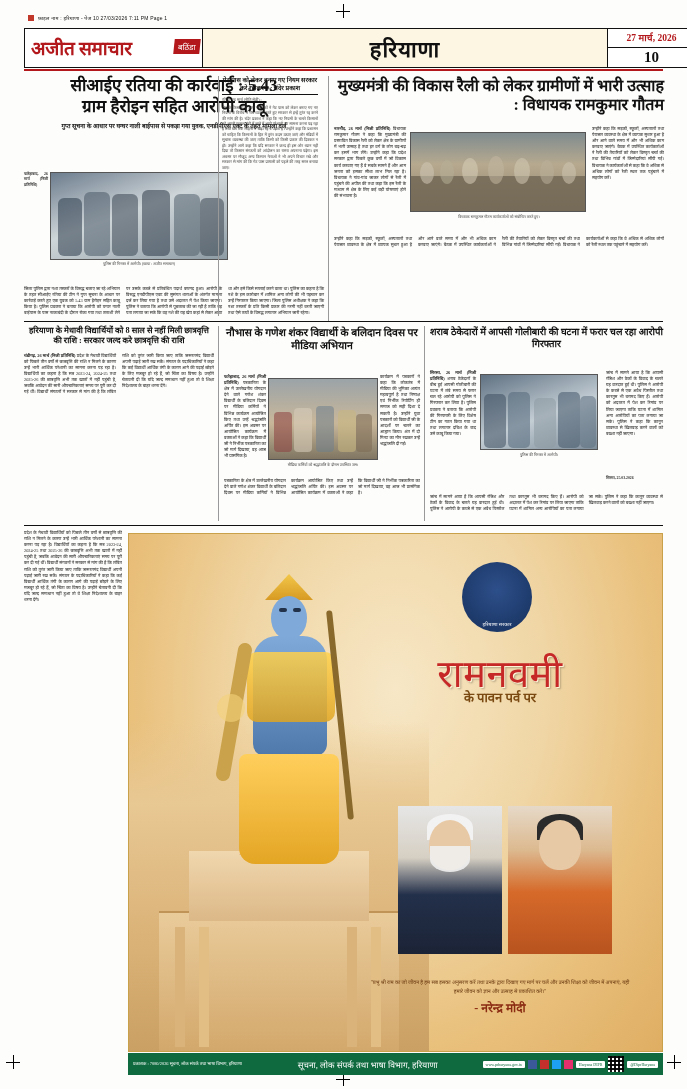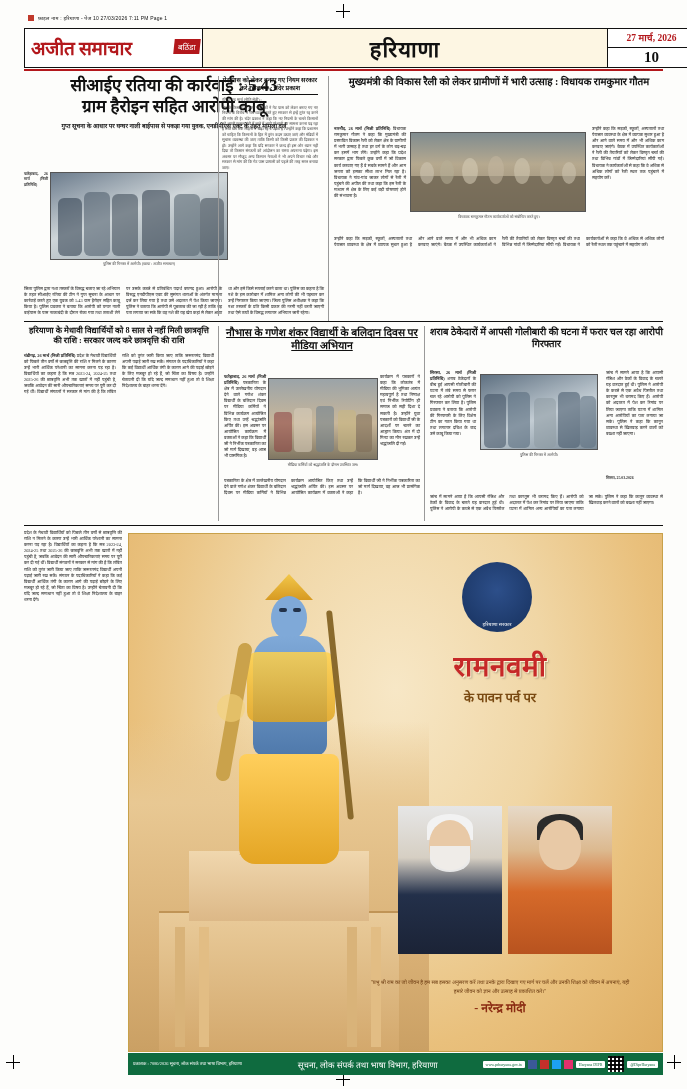--- a/index.html
+++ b/index.html
@@ -120,21 +120,21 @@
   .ad-right { position:absolute; right:12px; top:20px; width:300px; height:480px; }
   .ad-emblem {
     position:absolute; left:112px; top:8px; width:70px; height:70px;
     border-radius:50%;
     background:radial-gradient(circle at 50% 40%, #2d4f8a, #16305c);
     display:flex; align-items:flex-end; justify-content:center;
     color:#fff; font-size:5px; padding-bottom:5px;
   }
   .ad-h1 {
     position:absolute; left:0; top:92px; width:300px; text-align:center;
-    font-size:28px; font-weight:bold; color:#c62828;
+    font-size:38px; font-weight:normal; color:#c62828;
     text-shadow:1px 1px 0 #fff4d6, 2px 2px 2px rgba(0,0,0,.25);
     letter-spacing:0.5px;
   }
   .ad-h2 {
     position:absolute; left:0; top:134px; width:300px; text-align:center;
     font-size:13px; font-weight:bold; color:#7a4a12;
   }
   .ad-h3 {
     position:absolute; left:0; top:158px; width:300px; text-align:center;
     font-size:22px; font-weight:bold; color:#c62828;
@@ -254,21 +254,21 @@
   <div style="position:absolute; left:222px; top:76px; width:96px;">
     <div class="hl" style="font-size:6.4px; text-align:center; border-bottom:1px solid #111; padding-bottom:3px;">गेट पास को लेकर बनाए गए नियम सरकार करे रद्दीकरण : चंदेर प्रकाश</div>
     <div class="tiny" style="margin-top:3px;">रतिया, 26 मार्च (नीति सेठी) :</div>
     <div class="tiny" style="margin-top:2px;">क्षेत्र के किसानों व आम नागरिकों ने गेट पास को लेकर बनाए गए नए नियमों के विरोध में रोष व्यक्त करते हुए सरकार से इन्हें तुरंत रद्द करने की मांग की है। चंदेर प्रकाश ने कहा कि नए नियमों के चलते किसानों को अपनी फसल मंडी में लाने में भारी परेशानी का सामना करना पड़ रहा है तथा घंटों तक लाइनों में खड़ा रहना पड़ता है। उन्होंने कहा कि प्रशासन को चाहिए कि किसानों के हित में तुरंत कदम उठाए जाएं और मंडियों में सुचारू व्यवस्था की जाए ताकि किसी को किसी प्रकार की दिक्कत न हो। उन्होंने आगे कहा कि यदि सरकार ने जल्द ही इस ओर ध्यान नहीं दिया तो किसान संगठनों को आंदोलन का रास्ता अपनाना पड़ेगा। इस अवसर पर मौजूद अन्य किसान नेताओं ने भी अपने विचार रखे और सरकार से मांग की कि गेट पास प्रणाली को पहले की तरह सरल बनाया जाए।</div>
   </div>
 
   <div class="col-rule" style="left:218px; top:76px; height:240px;"></div>
   <div class="col-rule" style="left:328px; top:76px; height:245px;"></div>
 
   <div style="position:absolute; left:334px; top:76px; width:330px;">
-    <div class="hl" style="font-size:10px; text-align:center; line-height:1.2;">मुख्यमंत्री की विकास रैली को लेकर ग्रामीणों में भारी उत्साह : विधायक रामकुमार गौतम</div>
+    <div class="hl" style="font-size:16px; text-align:right; line-height:1.2;">मुख्यमंत्री की विकास रैली को लेकर ग्रामीणों में भारी उत्साह : विधायक रामकुमार गौतम</div>
 
     <div class="photo ph-crowd" style="position:absolute; left:76px; top:56px; width:176px; height:80px;">
       <div class="blob" style="left:0; top:44px; width:176px; height:36px; background:#6f6553; border-radius:0; opacity:.8;"></div>
       <div class="blob" style="left:10px; top:30px; width:14px; height:22px; background:#cfc7b4;"></div>
       <div class="blob" style="left:30px; top:28px; width:14px; height:24px; background:#b7ae98;"></div>
       <div class="blob" style="left:52px; top:26px; width:16px; height:26px; background:#d7cdb8;"></div>
       <div class="blob" style="left:78px; top:24px; width:16px; height:28px; background:#c2b7a0;"></div>
       <div class="blob" style="left:104px; top:26px; width:16px; height:26px; background:#d2c8b2;"></div>
       <div class="blob" style="left:130px; top:28px; width:14px; height:24px; background:#b9af99;"></div>
       <div class="blob" style="left:152px; top:30px; width:14px; height:22px; background:#cec5b0;"></div>
@@ -289,21 +289,21 @@
   <div style="position:absolute; left:24px; top:326px; width:190px;">
     <div class="hl" style="font-size:8.2px; text-align:center; line-height:1.25;">हरियाणा के मेधावी विद्यार्थियों को 8 साल से नहीं मिली छात्रवृत्ति की राशि : सरकार जल्द करे छात्रवृत्ति की राशि</div>
     <div class="body" style="margin-top:6px; columns:2; column-gap:6px;">
       <span style="font-weight:bold;">चंडीगढ़, 26 मार्च (निजी प्रतिनिधि)</span>
       <span>प्रदेश के मेधावी विद्यार्थियों को पिछले तीन वर्षों से छात्रवृत्ति की राशि न मिलने के कारण उन्हें भारी आर्थिक परेशानी का सामना करना पड़ रहा है। विद्यार्थियों का कहना है कि सत्र 2023-24, 2024-25 तथा 2025-26 की छात्रवृत्ति अभी तक खातों में नहीं पहुंची है, जबकि आवेदन की सारी औपचारिकताएं समय पर पूरी कर दी गई थीं। विद्यार्थी संगठनों ने सरकार से मांग की है कि लंबित राशि को तुरंत जारी किया जाए ताकि जरूरतमंद विद्यार्थी अपनी पढ़ाई जारी रख सकें। संगठन के पदाधिकारियों ने कहा कि कई विद्यार्थी आर्थिक तंगी के कारण आगे की पढ़ाई छोड़ने के लिए मजबूर हो रहे हैं, जो चिंता का विषय है। उन्होंने चेतावनी दी कि यदि जल्द समाधान नहीं हुआ तो वे शिक्षा निदेशालय के बाहर धरना देंगे।</span>
     </div>
   </div>
   <div class="col-rule" style="left:218px; top:326px; height:195px;"></div>
 
   <div style="position:absolute; left:224px; top:326px; width:196px;">
-    <div class="hl" style="font-size:10.5px; text-align:center; line-height:1.25;text-decoration:underline;">नौभास के गणेश शंकर विद्यार्थी के बलिदान दिवस पर मीडिया अभियान</div>
+    <div class="hl" style="font-size:10.5px; text-align:center; line-height:1.25;">नौभास के गणेश शंकर विद्यार्थी के बलिदान दिवस पर मीडिया अभियान</div>
 
     <div class="photo ph-street" style="position:absolute; left:44px; top:52px; width:110px; height:82px; background:linear-gradient(180deg,#9aa3a8,#c9b79a 55%,#7d7460 100%);">
       <div class="blob" style="left:6px; top:34px; width:18px; height:40px; background:#8d3f3f; border-radius:4px;"></div>
       <div class="blob" style="left:26px; top:30px; width:18px; height:44px; background:#d8cdbb; border-radius:4px;"></div>
       <div class="blob" style="left:48px; top:28px; width:18px; height:46px; background:#6f7f8d; border-radius:4px;"></div>
       <div class="blob" style="left:70px; top:32px; width:18px; height:42px; background:#c9b77f; border-radius:4px;"></div>
       <div class="blob" style="left:88px; top:36px; width:16px; height:38px; background:#7b6a54; border-radius:4px;"></div>
       <div class="frame"></div>
     </div>
     <div class="cap" style="position:absolute; left:26px; top:137px; width:146px; text-align:center;">मीडिया कर्मियों को श्रद्धांजलि के दौरान उपस्थित जन।</div>

